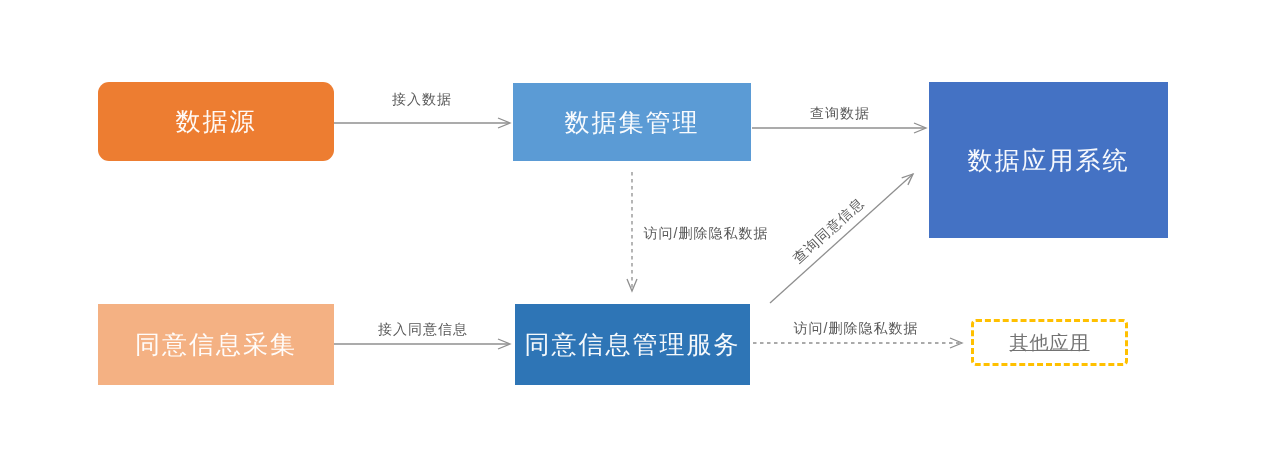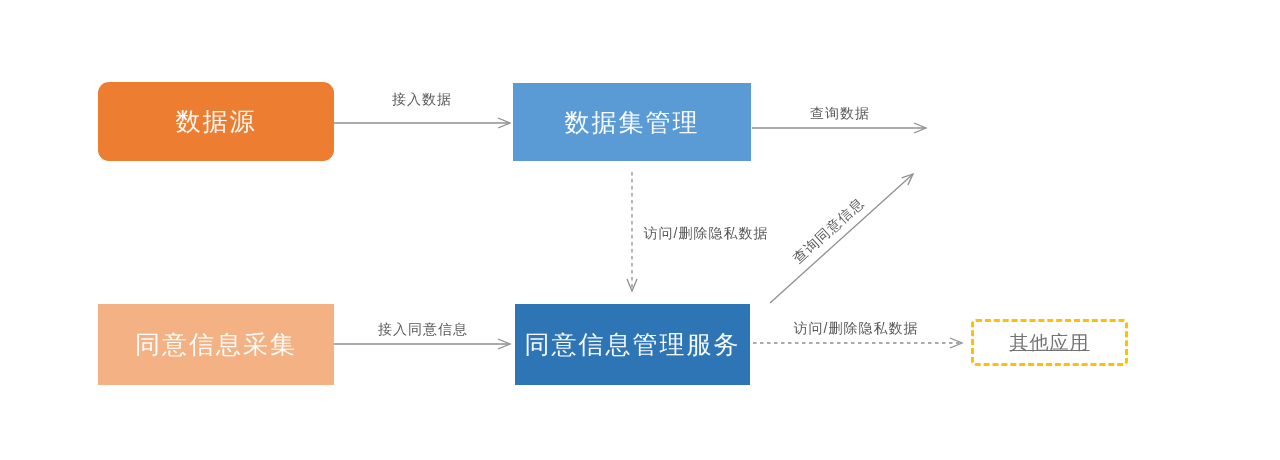--- a/index.html
+++ b/index.html
@@ -99,20 +99,23 @@
   </svg>
 
   <div class="node node-datasource" style="background-color: rgb(237, 125, 49);">
     <span>数据源</span>
   </div>
 
   <div class="node node-dataset" style="background-color: rgb(91, 155, 213); align-items: center;">
     <span>数据集管理</span>
   </div>
 
+  <div class="node node-dataapp" style="background-color: rgb(68, 114, 196);">
+    <span>数据应用系统</span>
+  </div>
 
   <div class="node node-consentcol" style="background-color: rgb(244, 177, 131); text-align: right;">
     <span>同意信息采集</span>
   </div>
 
   <div class="node node-consentmgmt" style="background-color: rgb(46, 117, 182);">
     <span>同意信息管理服务</span>
   </div>
 
   <div class="node node-otherapp" style="border-color: rgb(255, 192, 0);">

